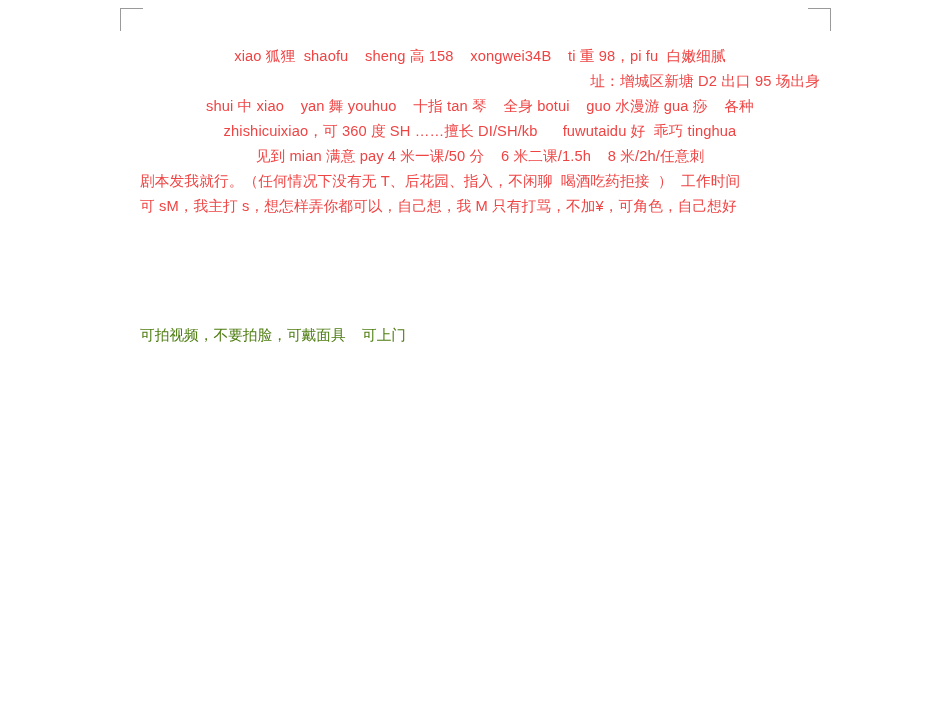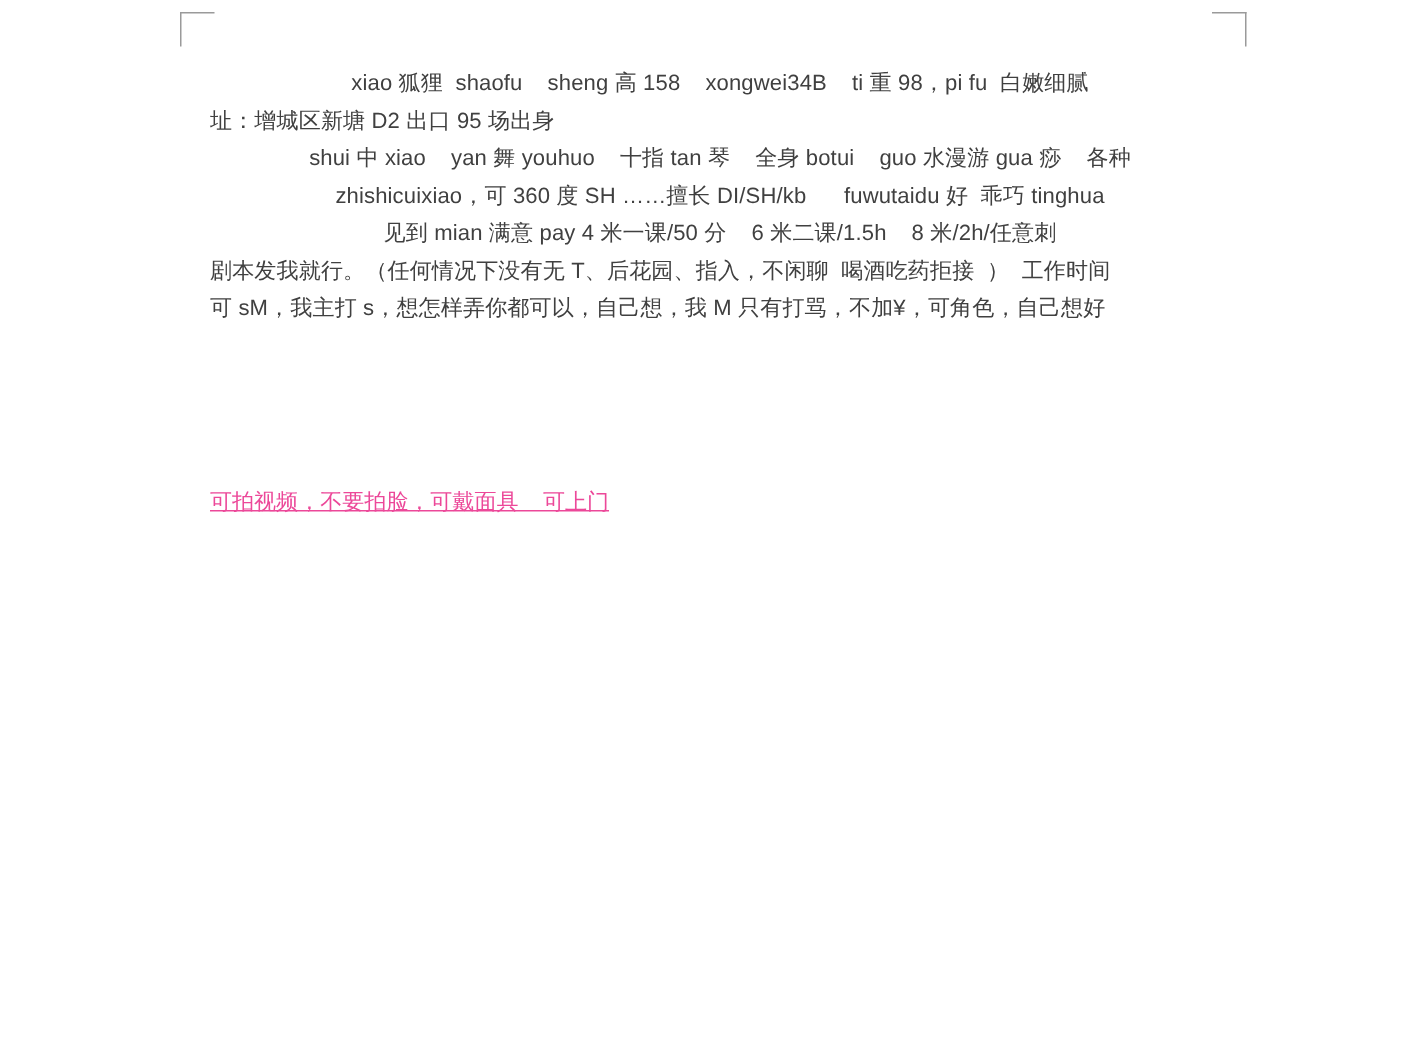--- a/index.html
+++ b/index.html
@@ -35,34 +35,33 @@
     position: absolute;
     left: 140px;
     top: 44px;
     width: 680px;
   }
   .line {
     font-size: 14.7px;
     line-height: 25px;
     white-space: pre;
     letter-spacing: 0.1px;
-    color: #404040;
+    color: #ef4444;
   }
   .c   { text-align: center; }
   .l   { text-align: left; }
-  .r   { }
+  .r   { text-align: right; }
   .gap-block {
     height: 104px;
   }
   .tail {
     font-size: 14.7px;
     line-height: 25px;
     white-space: pre;
-    color: #ec4899;
-    text-decoration: underline;
+    color: #4d7c0f;
   }
 </style>
 </head>
 <body>
 
 <div id="page">
 
   <div class="crop-mark crop-tl"></div>
   <div class="crop-mark crop-tr"></div>
 

